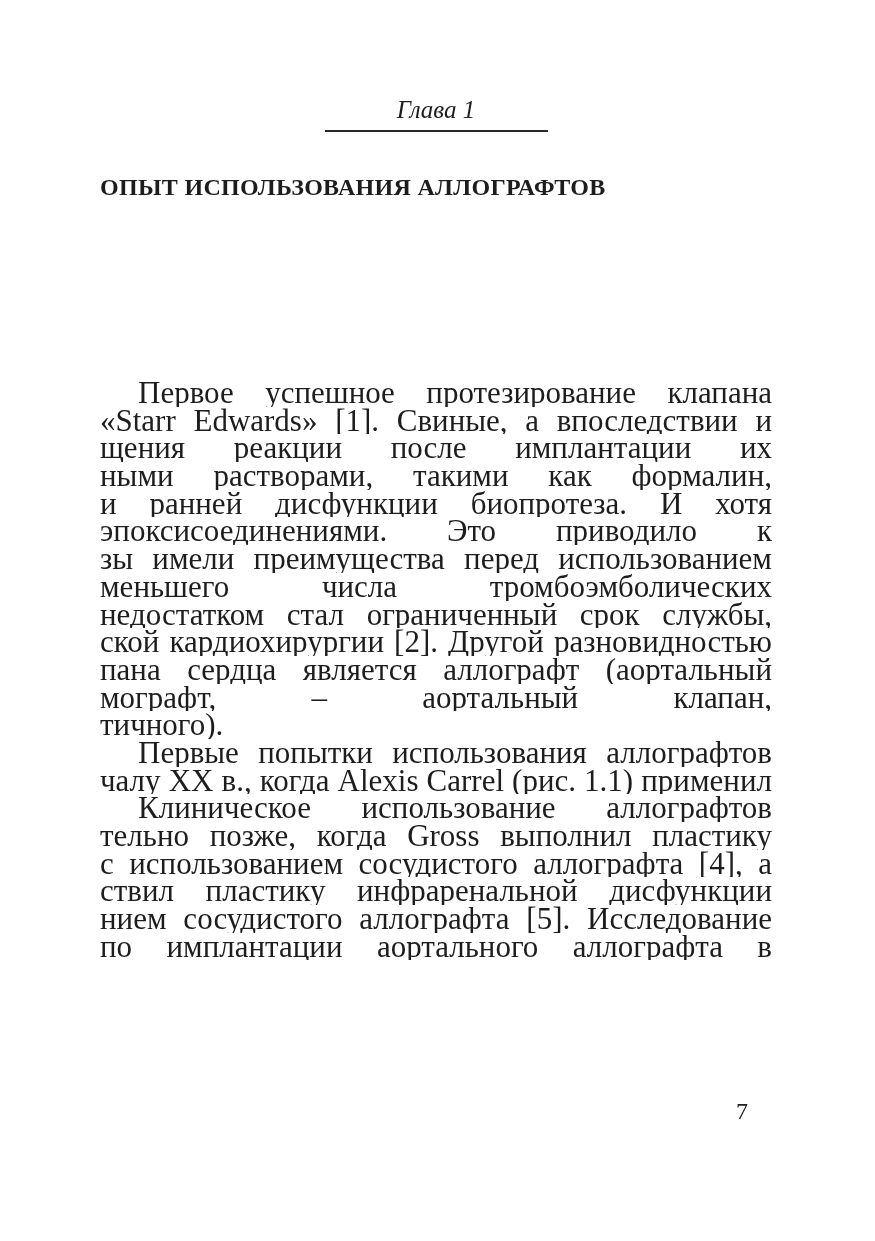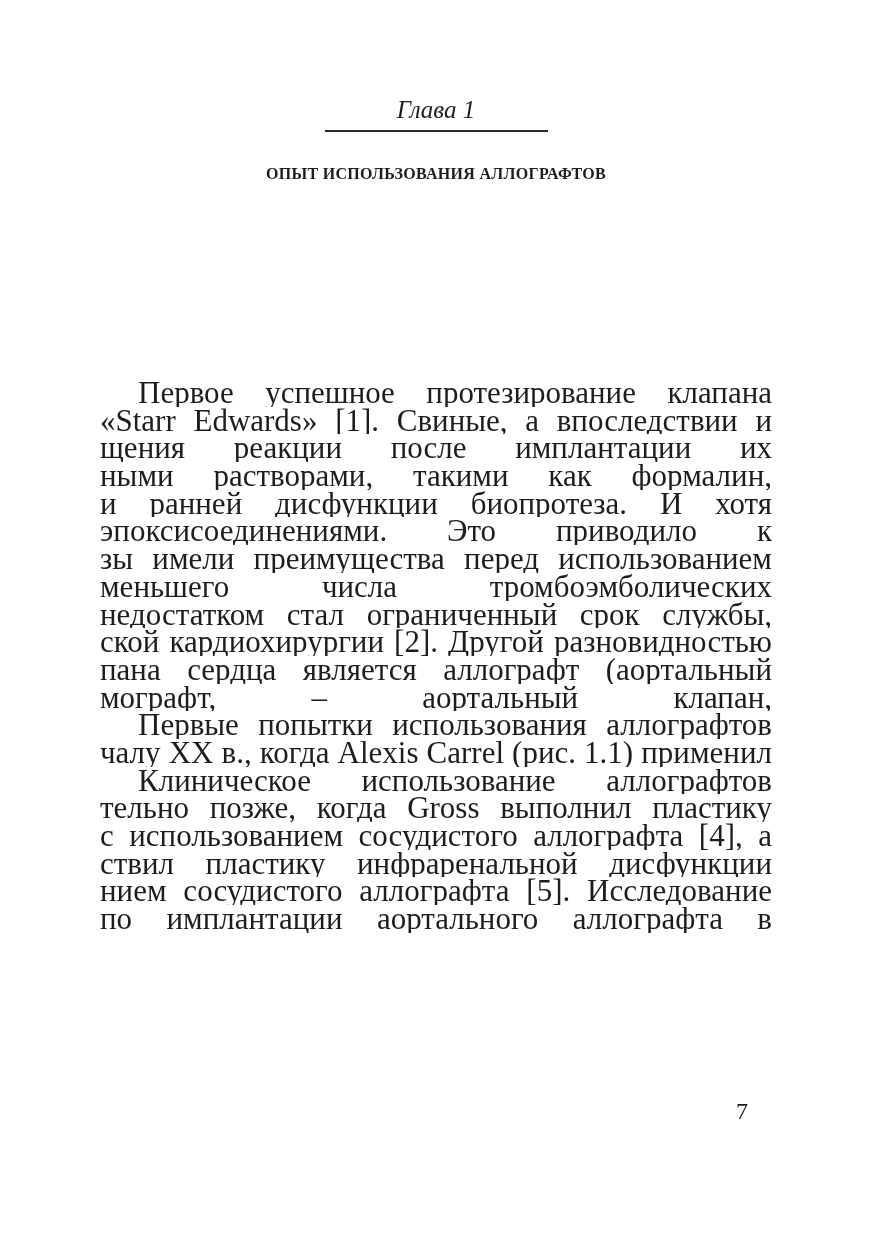--- a/index.html
+++ b/index.html
@@ -31,26 +31,25 @@
   .chapter-rule {
     position: absolute;
     top: 130px;
     left: 325px;
     width: 223px;
     height: 1.6px;
     background: #2a2a2a;
   }
   .page-title {
     position: absolute;
-    top: 159px;
+    top: 172px;
     left: 100px;
     width: 672px;
-    text-align: center;
     font-weight: bold;
-    font-size: 16px;
+    font-size: 24px;
     line-height: 30px;
     letter-spacing: 0.3px;
   }
   .body-text {
     position: absolute;
     top: 379px;
     left: 100px;
     width: 672px;
     font-size: 31px;
     font-family: Liberation Serif, serif;
@@ -86,20 +85,21 @@
       <div class="line">щения реакции после имплантации их обрабатывали специаль-</div>
       <div class="line">ными растворами, такими как формалин, глутаральдегид, либо</div>
       <div class="line">и ранней дисфункции биопротеза. И хотя биологические проте-</div>
       <div class="line">эпоксисоединениями. Это приводило к повреждению коллагена</div>
       <div class="line">зы имели преимущества перед использованием протезами в виде</div>
       <div class="line">меньшего числа тромбоэмболических осложнений, их основным</div>
       <div class="line">недостатком стал ограниченный срок службы, особенно в дет-</div>
       <div class="line">ской кардиохирургии [2]. Другой разновидностью протеза кла-</div>
       <div class="line">пана сердца является аллографт (аортальный аллографт, или го-</div>
       <div class="line">мографт, – аортальный клапан, трансплантируемый реципиенту</div>
+      <div class="line para-end">тичного).</div>
       <div class="line indent">Первые попытки использования аллографтов относятся к на-</div>
       <div class="line">чалу XX в., когда Alexis Carrel (рис. 1.1) применил сосудистый</div>
       <div class="line indent">Клиническое использование аллографтов началось значи-</div>
       <div class="line">тельно позже, когда Gross выполнил пластику коарктации аорты</div>
       <div class="line">с использованием сосудистого аллографта [4], а Dubost осуще-</div>
       <div class="line">ствил пластику инфраренальной дисфункции также с использова-</div>
       <div class="line">нием сосудистого аллографта [5]. Исследование Lam в 1952 г.</div>
       <div class="line">по имплантации аортального аллографта в нисходящую аорту</div>
     </div>
   <div class="page-number">7</div>

